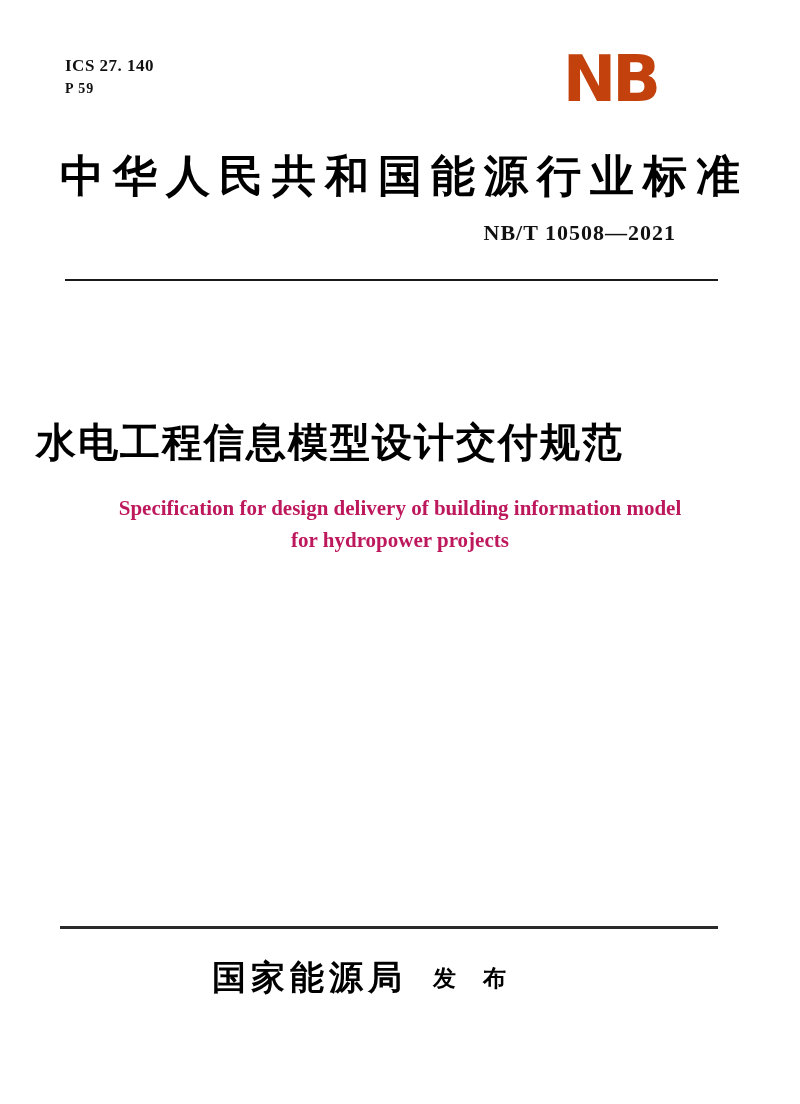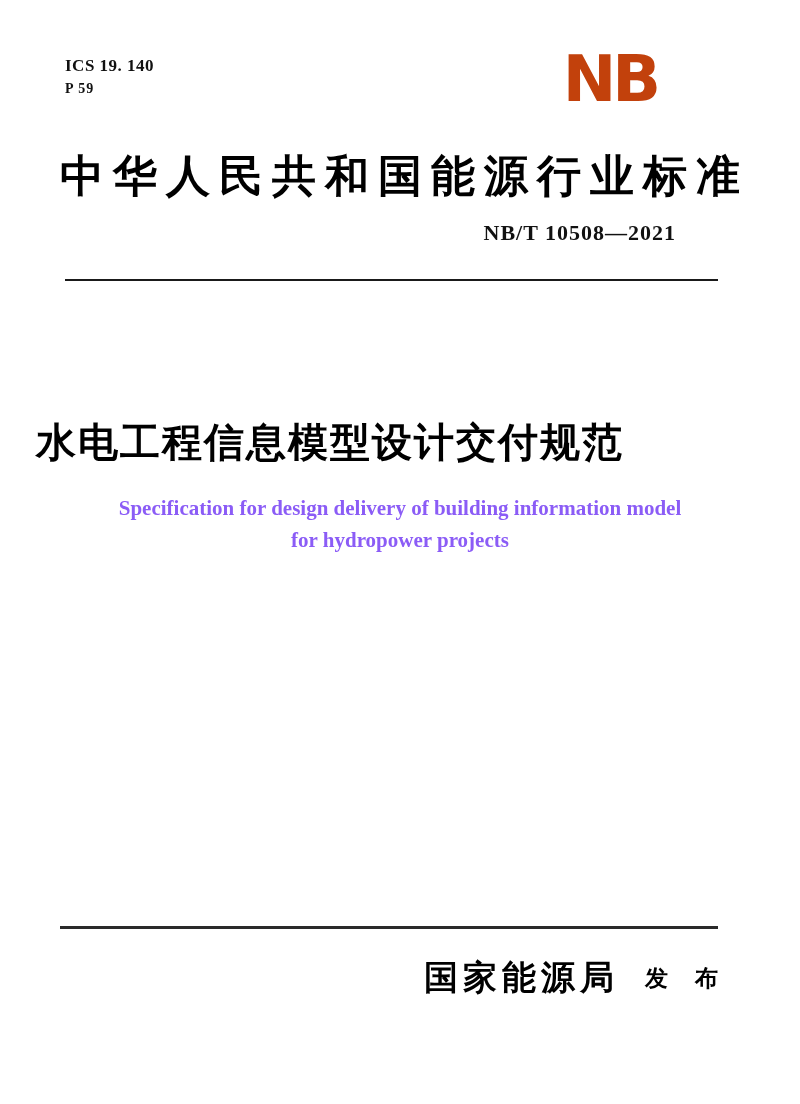--- a/index.html
+++ b/index.html
@@ -100,21 +100,21 @@
 
   .doc-title-en {
     position: absolute;
     left: 0;
     top: 492px;
     width: 800px;
     text-align: center;
     font-size: 21px;
     font-weight: bold;
     line-height: 32px;
-    color: #8b5cf6;
+    color: #be185d;
   }
 
   .dates-row {
     position: absolute;
     left: 64px;
     top: 900px;
     width: 648px;
     display: flex;
     justify-content: space-between;
     font-size: 19px;
@@ -130,21 +130,21 @@
     width: 658px;
     height: 3px;
     background: #2a2a2a;
   }
 
   .publisher-row {
     position: absolute;
     left: 0;
     top: 955px;
     width: 720px;
-    text-align: right;
+    text-align: center;
     white-space: nowrap;
     color: #000000;
   }
   .publisher-name {
     font-size: 34px;
     font-weight: bold;
     letter-spacing: 5px;
     vertical-align: baseline;
   }
   .publish-label {
@@ -153,21 +153,21 @@
     margin-left: 22px;
     letter-spacing: 2px;
     vertical-align: 3px;
   }
 </style>
 </head>
 <body>
 
 <div class="page">
 
-  <div class="ics-code serif">ICS 19. 140</div>
+  <div class="ics-code serif">ICS 27. 140</div>
 
   <div class="p-code serif">P 59</div>
 
   <div class="nb-logo">NB</div>
 
   <div class="header-title-cn serif">中华人民共和国能源行业标准</div>
 
   <div class="standard-number serif">NB/T 10508—2021</div>
 
   <div class="rule-top"></div>

